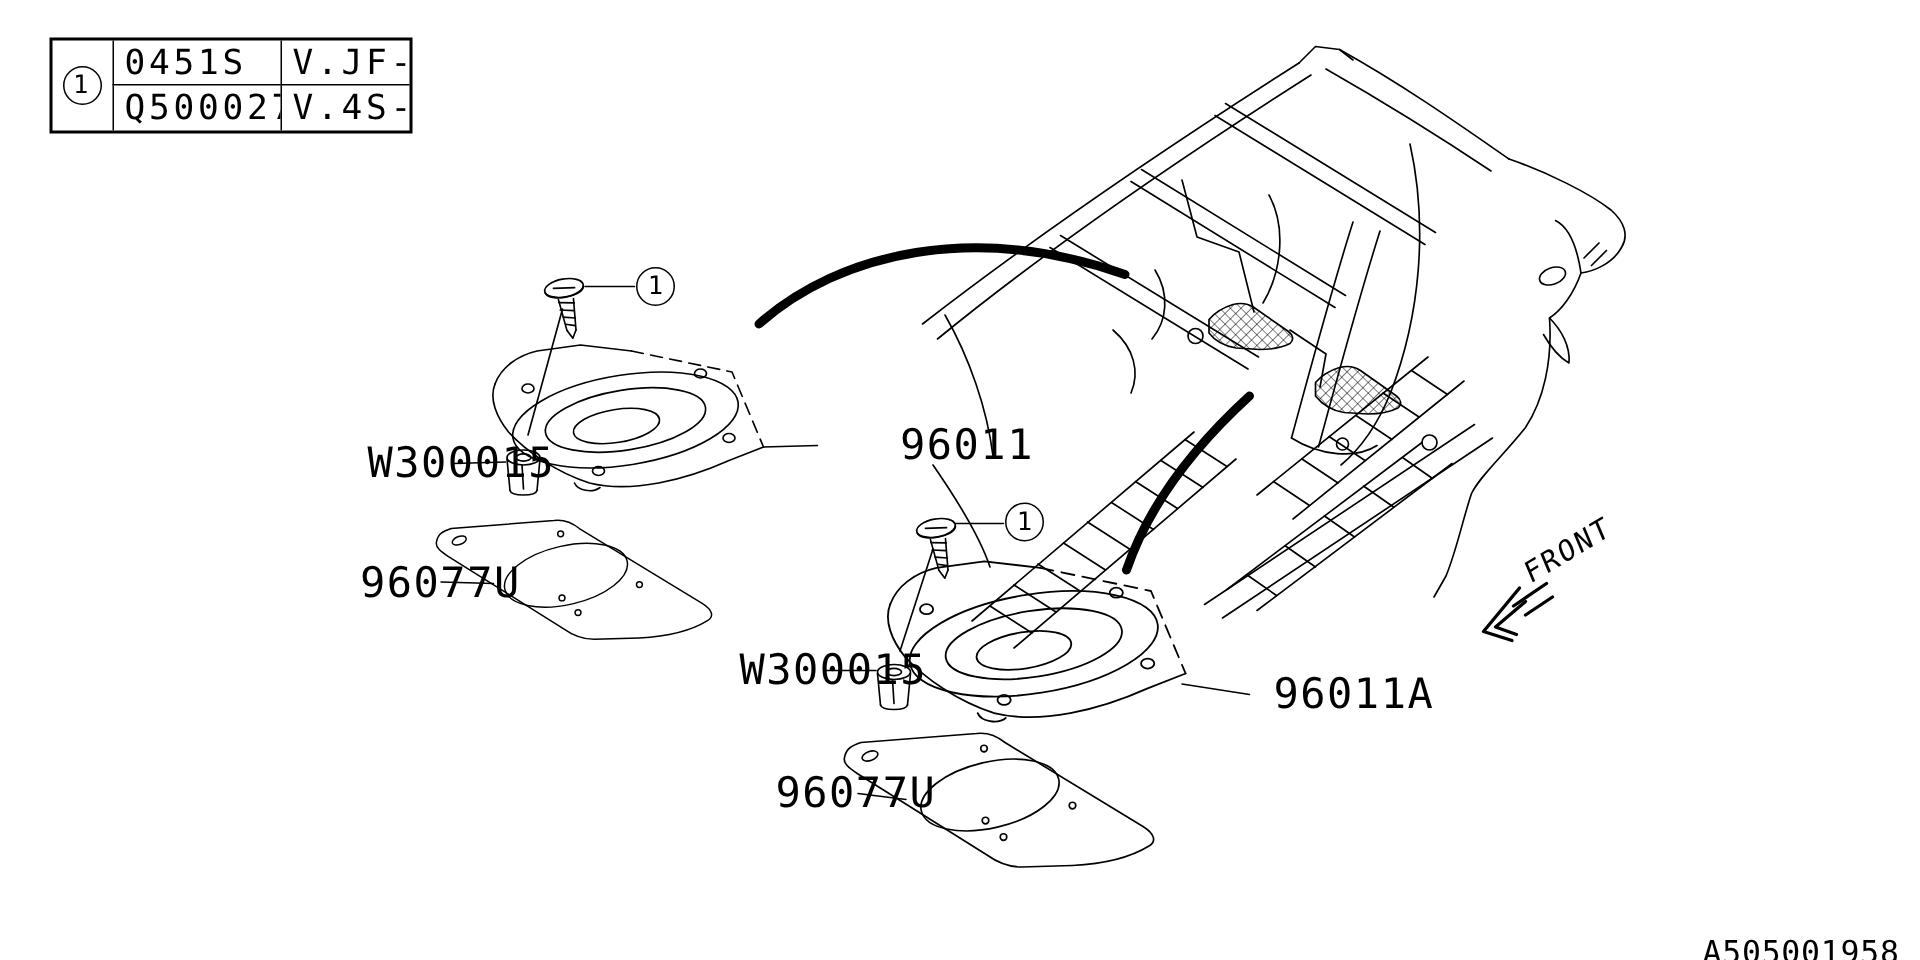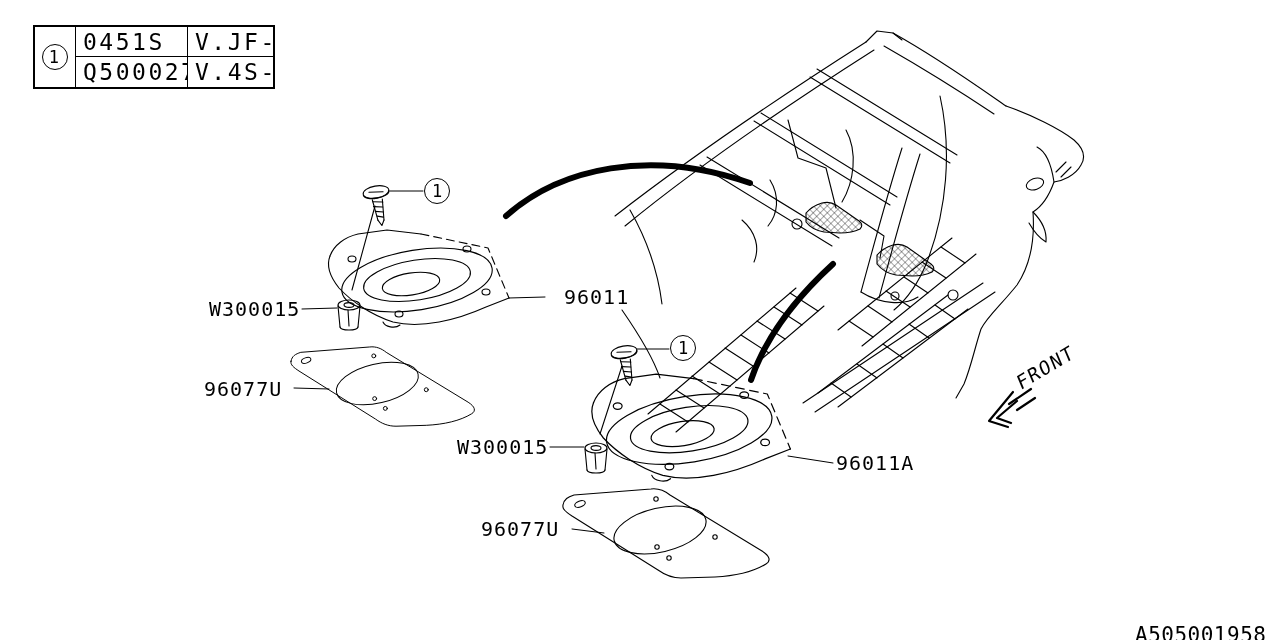--- a/index.html
+++ b/index.html
@@ -4,22 +4,22 @@
 <style>
   html,body{margin:0;padding:0;}
   body{
     width:1280px;height:640px;position:relative;overflow:hidden;
     background:#ffffff;color:#000;
     font-family:"DejaVu Sans Mono","Liberation Mono",monospace;
   }
   #stage{position:absolute;left:0;top:0;width:1280px;height:640px;}
   svg{position:absolute;left:0;top:0;}
   .label{
-    position:absolute;font-size:20px;letter-spacing:1px;white-space:nowrap;
-    line-height:26px;height:26px;
+    position:absolute;font-size:28px;letter-spacing:1px;white-space:nowrap;
+    line-height:26px;height:26px;margin-left:36px;
   }
   .callout{
     position:absolute;width:26px;height:26px;border:1.5px solid #000;border-radius:50%;
     display:flex;align-items:center;justify-content:center;
     font-size:17px;background:#fff;box-sizing:border-box;
   }
   .parts-table{
     position:absolute;left:33px;top:25px;
     display:grid;grid-template-columns:40px 112px 86px;grid-template-rows:30px 30px;
     border:2px solid #000;font-size:23px;letter-spacing:2.5px;background:#fff;
@@ -213,20 +213,20 @@
     <div class="pt-cell">V.4S-</div>
   </div>
 
   <div class="callout" style="left:424px;top:178px;">1</div>
   <div class="callout" style="left:670px;top:335px;">1</div>
 
   <div class="label" style="left:209px;top:296px;">W300015</div>
   <div class="label" style="left:564px;top:284px;">96011</div>
   <div class="label" style="left:204px;top:376px;">96077U</div>
   <div class="label" style="left:457px;top:434px;">W300015</div>
-  <div class="label" style="left:836px;top:450px;">96011A</div>
+  <div class="label" style="left:813px;top:450px;">96011A</div>
   <div class="label" style="left:481px;top:516px;">96077U</div>
 
   <div class="front-label">FRONT</div>
 
   <div class="diagram-id">A505001958</div>
 
 </div>
 
 </body></html>

